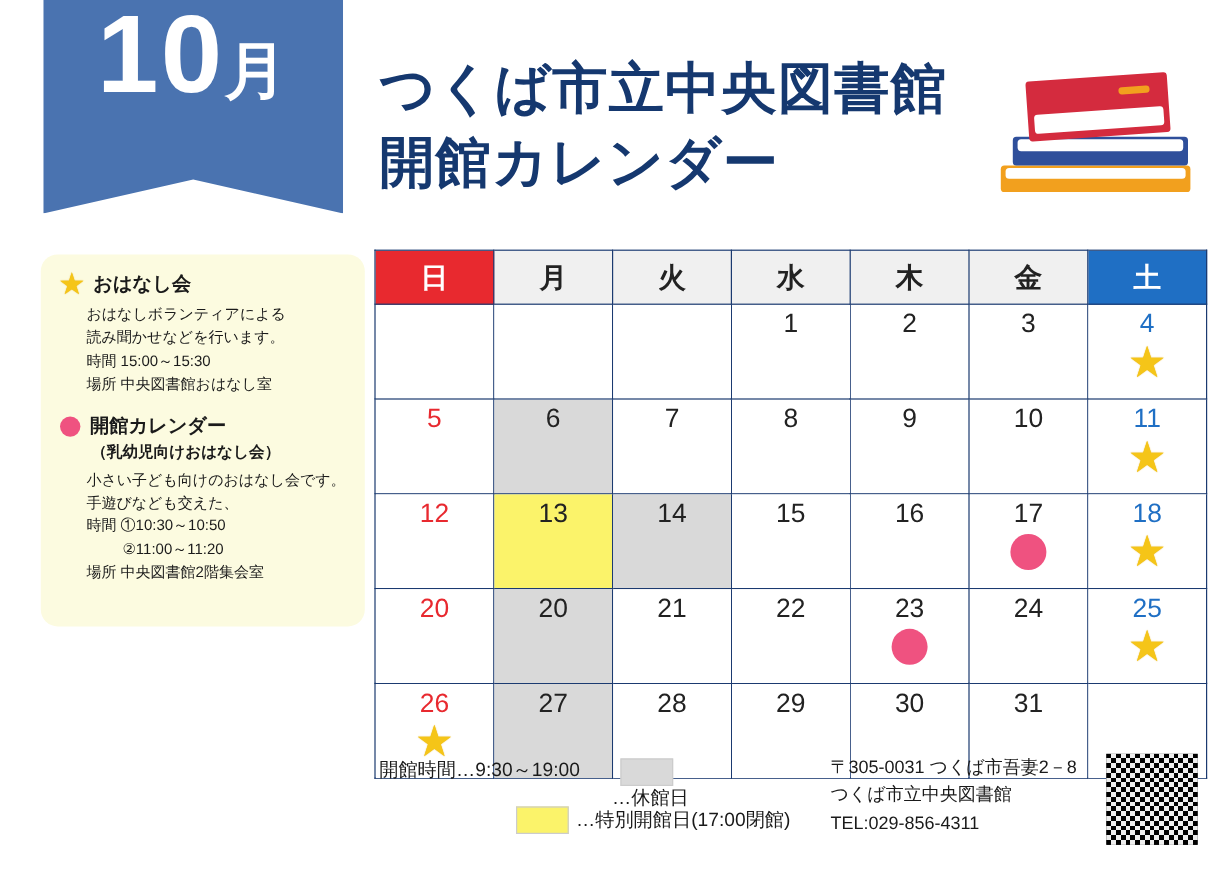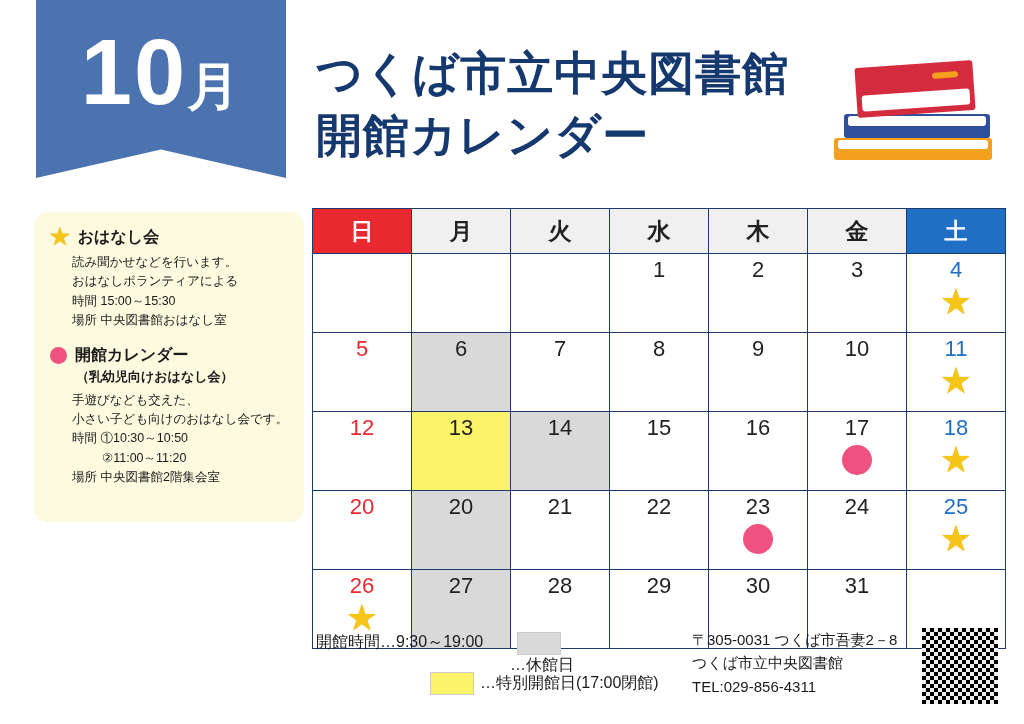--- a/index.html
+++ b/index.html
@@ -30,21 +30,20 @@
     display: flex;
     align-items: flex-start;
     justify-content: center;
   }
   .month-text {
     color: #ffffff;
     font-size: 92px;
     line-height: 1;
     font-weight: bold;
     letter-spacing: 2px;
-    margin-top: 26px;
     white-space: nowrap;
   }
   .month-text .suffix {
     font-size: 52px;
   }
   .title-block {
     position: absolute;
     left: 316px; top: 42px;
     color: #1b3a70;
   }
@@ -275,36 +274,36 @@
 </div>
 
 <div class="info-panel">
 
   <div class="info-item">
     <div class="info-head">
       <span class="star-mark">★</span>
       <span>おはなし会</span>
     </div>
     <div class="info-lines">
+      <div>おはなしボランティアによる</div>
       <div>読み聞かせなどを行います。</div>
-      <div>おはなしボランティアによる</div>
       <div>時間 15:00～15:30</div>
       <div>場所 中央図書館おはなし室</div>
     </div>
   </div>
 
   <div class="info-item">
     <div class="info-head">
       <span class="dot-mark"></span>
       <span>開館カレンダー</span>
     </div>
     <div class="info-sub">（乳幼児向けおはなし会）</div>
     <div class="info-lines">
+      <div>小さい子ども向けのおはなし会です。</div>
       <div>手遊びなども交えた、</div>
-      <div>小さい子ども向けのおはなし会です。</div>
       <div>時間 ①10:30～10:50</div>
       <div class="indent">②11:00～11:20</div>
       <div>場所 中央図書館2階集会室</div>
     </div>
   </div>
 
 </div>
 
 <table class="calendar">
   <thead>

